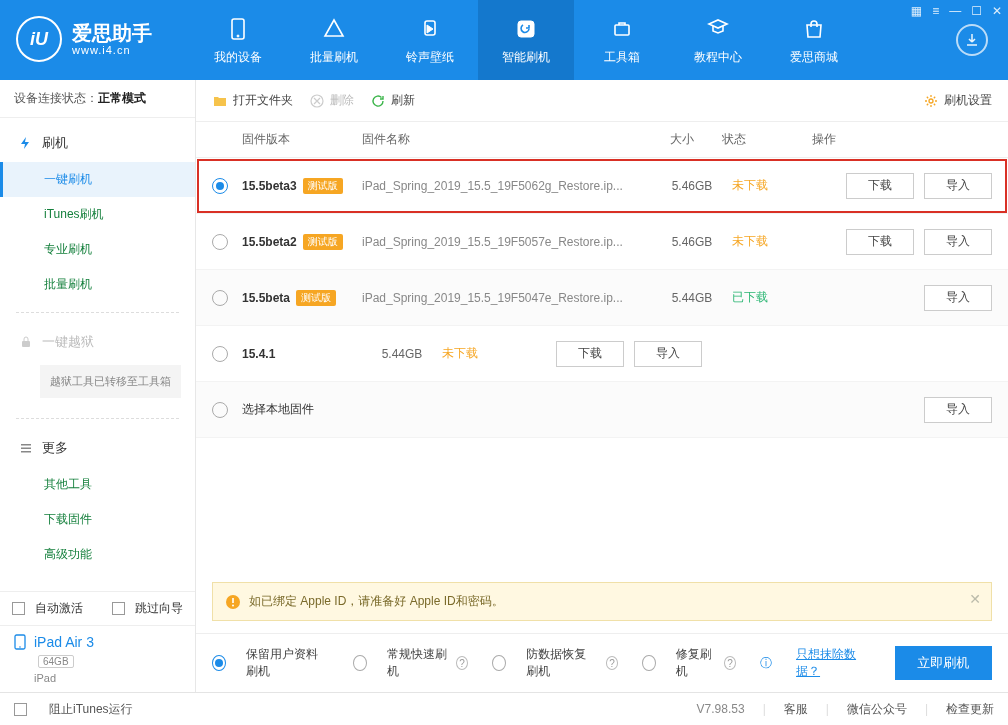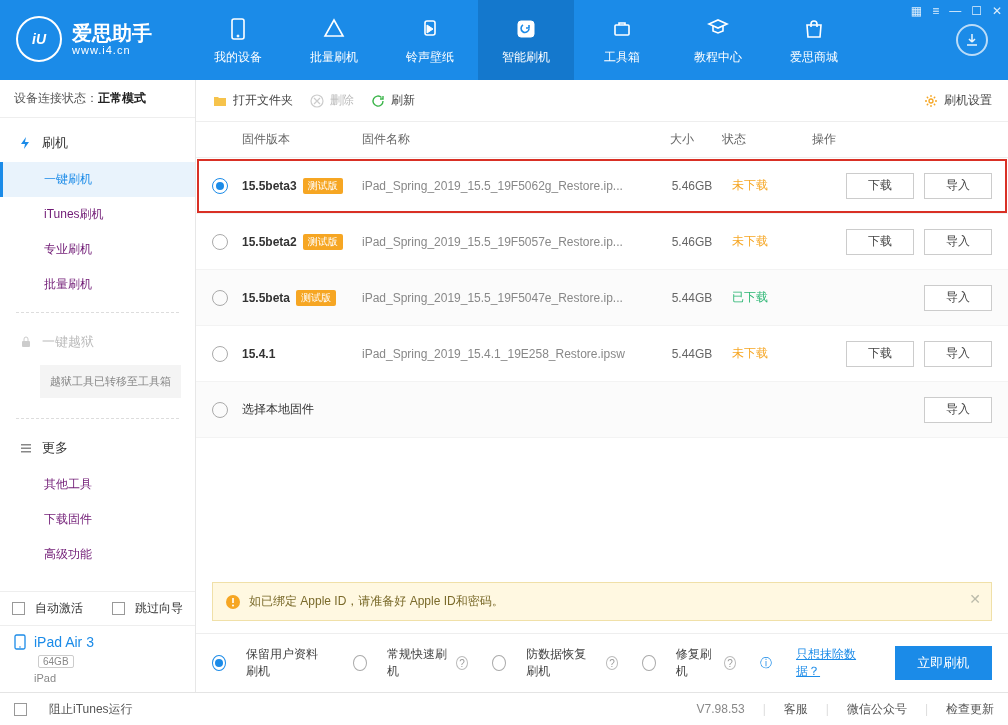--- a/index.html
+++ b/index.html
@@ -2,42 +2,42 @@
 <html><head>
 <meta charset="utf-8">
 <style>
 * { margin: 0; padding: 0; box-sizing: border-box; font-family: "Microsoft YaHei", Arial, sans-serif; }
 body { width: 1008px; height: 725px; background: #fff; overflow: hidden; font-size: 12px; color: #333; }
 
 .titlebar { height: 80px; background: linear-gradient(#1b8be8, #1b8be8); color: #fff; position: relative; }
 .winbtns { position: absolute; top: 4px; right: 6px; display: flex; gap: 10px; font-size: 12px; }
 .winbtns span { cursor: pointer; opacity: .85; }
 .logo { position: absolute; left: 16px; top: 16px; display: flex; align-items: center; gap: 10px; }
-.logo-badge { width: 46px; height: 46px; border-radius: 50%; border: 2px solid #fff; background: #1b8be8; display: flex; align-items: center; justify-content: center; color: #fff; font-weight: bold; font-style: italic; font-size: 14px; }
+.logo-badge { width: 46px; height: 46px; border-radius: 50%; border: 2px solid #fff; background: #1b8be8; display: flex; align-items: center; justify-content: center; color: #fff; font-weight: bold; font-style: italic; font-size: 18px; }
 .logo-text { display: flex; flex-direction: column; }
 .logo-text .cn { font-size: 20px; font-weight: bold; line-height: 1.1; }
 .logo-text .en { font-size: 11px; letter-spacing: 1px; }
 
 .tabs { position: absolute; left: 190px; top: 0; height: 80px; display: flex; }
 .tab { width: 96px; display: flex; flex-direction: column; align-items: center; justify-content: center; gap: 6px; cursor: pointer; }
 .tab.active { background: #1478cd; }
 .tab .ticon { width: 28px; height: 28px; display: flex; align-items: center; justify-content: center; }
 .tab .ticon svg { fill: #fff; stroke: #fff; }
 .tab .tlabel { font-size: 12px; color: #fff; }
 .dl-circle { position: absolute; right: 20px; top: 24px; width: 32px; height: 32px; border: 2px solid rgba(255,255,255,.7); border-radius: 50%; display: flex; align-items: center; justify-content: center; cursor: pointer; }
 .dl-circle svg { fill: rgba(255,255,255,.9); }
 
 .body { display: flex; height: 612px; }
 .sidebar { width: 196px; border-right: 1px solid #e7e7e7; display: flex; flex-direction: column; }
 .conn { padding: 10px 14px; font-size: 12px; color: #555; border-bottom: 1px solid #eee; }
 .conn b { color: #222; }
 .sbsec { padding: 6px 0; }
 .sbhead { display: flex; align-items: center; gap: 8px; padding: 10px 18px; color: #333; font-size: 13px; }
 .sbhead .sicon { width: 16px; height: 16px; display: flex; align-items: center; justify-content: center; }
-.sbsub { padding: 9px 18px 9px 44px; font-size: 12px; color: #701a75; cursor: pointer; }
+.sbsub { padding: 9px 18px 9px 44px; font-size: 12px; color: #15803d; cursor: pointer; }
 .sbsub.active { background: #e9f3fc; color: #1b8be8; border-left: 3px solid #1b8be8; padding-left: 41px; }
 .sbnote { margin: 4px 14px 10px 40px; padding: 8px 10px; background: #f4f4f4; color: #888; font-size: 11px; line-height: 1.5; }
 .sbdash { border-top: 1px dashed #ddd; margin: 4px 16px; }
 
 .sb-bottom { margin-top: auto; border-top: 1px solid #eee; }
 .sbrow { display: flex; align-items: center; padding: 8px 12px; gap: 10px; }
 .cb { width: 13px; height: 13px; border: 1px solid #999; background: #fff; }
 .device { padding: 8px 12px; border-top: 1px solid #eee;}
 .device .dname { color: #1b8be8; font-size: 14px; font-weight: 500; display: flex; align-items: flex-end; gap: 6px;}
 .device .dtag { display: inline-block; border: 1px solid #ccc; border-radius: 2px; font-size: 10px; padding: 0 4px; color: #888; margin-left: 4px;}
@@ -355,21 +355,20 @@
     <span class="actions">
 
       <button class="btn">导入</button>
     </span>
         </div>
         <div class="row">
     <span class="radio "></span>
     <span class="ver">
             <b>15.4.1</b>
           </span>
-    <span class="fname">iPad_Spring_2019_15.4.1_19E258_Restore.ipsw</span>
     <span class="size">5.44GB</span>
     <span class="status st-no">未下载</span>
     <span class="actions">
       <button class="btn">下载</button>
       <button class="btn">导入</button>
     </span>
         </div>
         <div class="row">
   <span class="radio"></span>
   <span class="fname dark" style="flex:1">选择本地固件</span>

